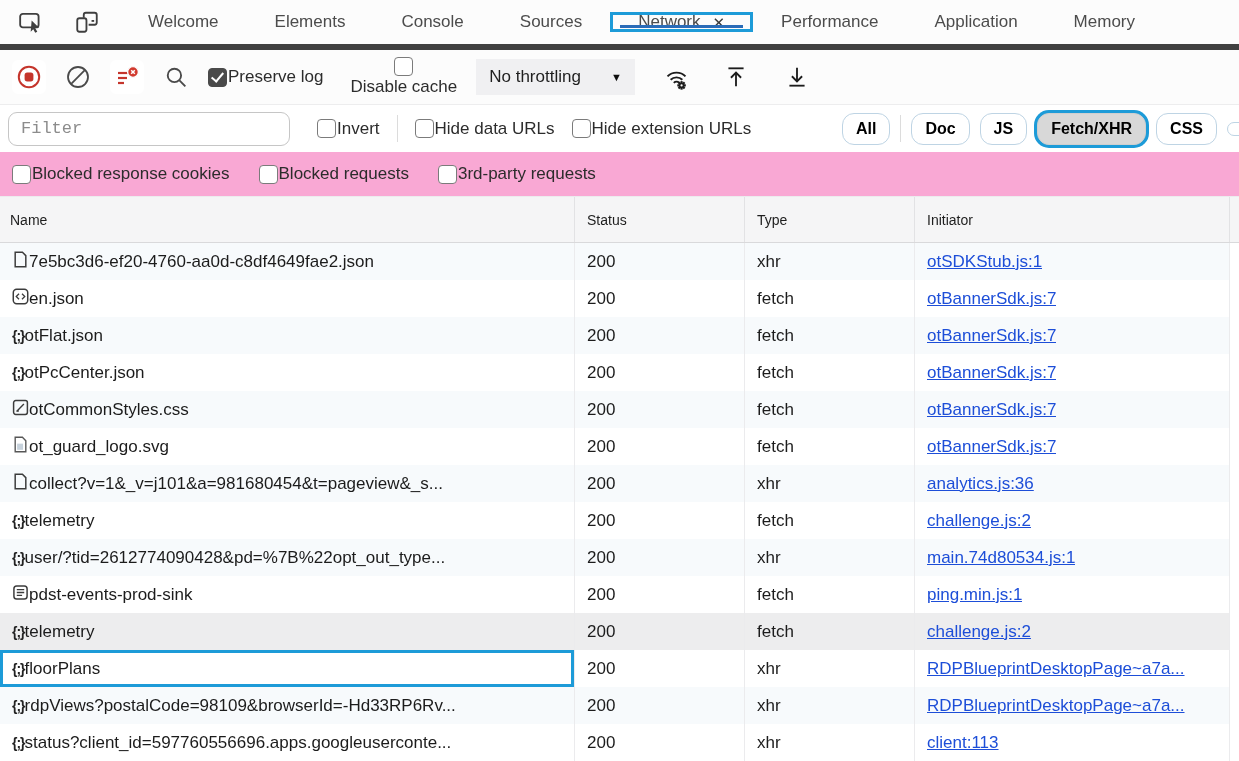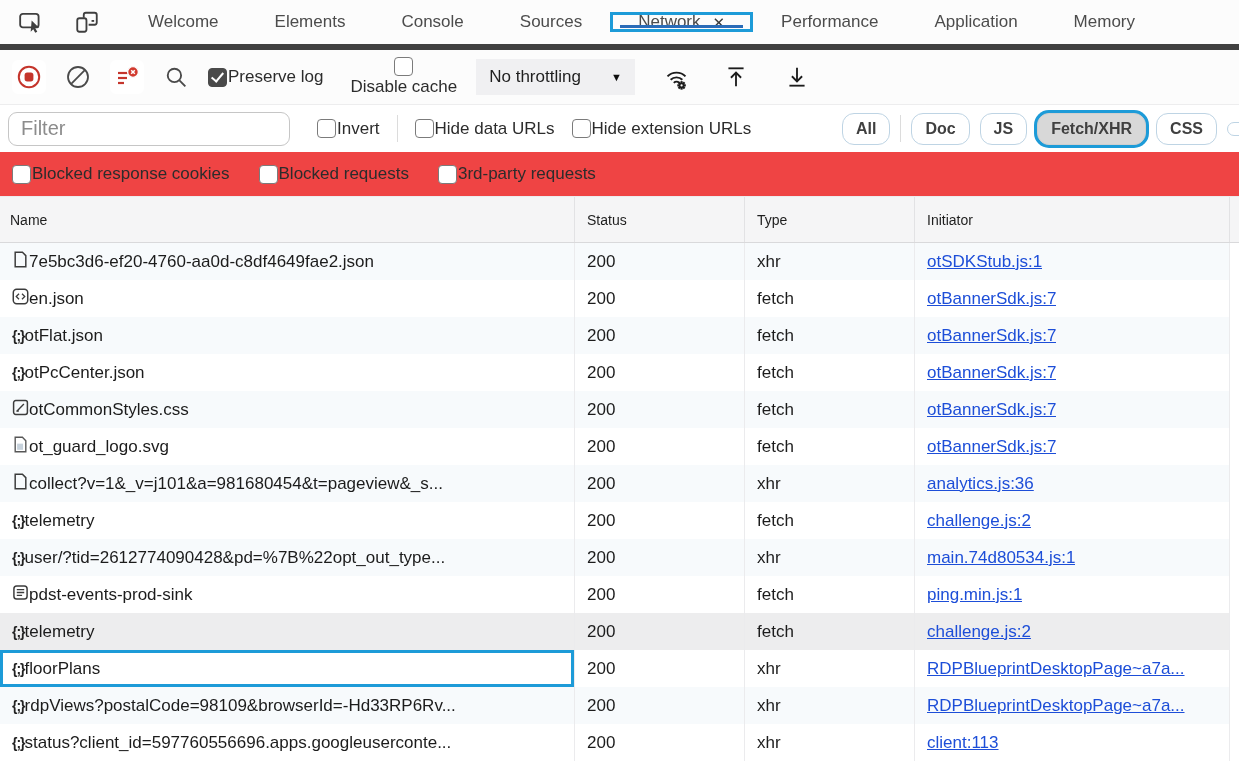--- a/index.html
+++ b/index.html
@@ -30,32 +30,32 @@
   .cb.checked .box::after { content:""; width:5px; height:10px; border:solid #fff;
              border-width:0 2px 2px 0; transform:rotate(40deg); margin-top:-2px; }
   .throttle { display:flex; align-items:center; gap:30px; background:#f0f0f2;
               padding:8px 13px; font-size:17px; color:#1f1f1f; margin-left:4px; }
   .throttle .tri { font-size:11px; color:#0e0e0e; }
 
   
   .filterbar { height:47px; display:flex; align-items:center; background:#fff;
                padding:0 0 0 8px; gap:17px; overflow:hidden; }
   .filter-input { width:282px; height:34px; border:1px solid #c6c6c6; border-radius:9px;
-                  padding:0 12px; font-size:20px; font-family:Liberation Sans, sans-serif; color:#333; outline:none; }
+                  padding:0 12px; font-size:17px; font-family:Liberation Mono, monospace; color:#333; outline:none; }
   .filter-input::placeholder { color:#8c8c8c; }
   .vdiv { width:1px; height:27px; background:#dcdcdc; flex:none; }
   .pills { margin-left:auto; display:flex; align-items:center; gap:10px; }
   .pill { border:1px solid #bed4e4; border-radius:12px; padding:6px 13px; font-size:16px;
-          font-weight:700; color:#404040; background:#fff; white-space:nowrap; flex:none; }
+          font-weight:700; color:#000000; background:#fff; white-space:nowrap; flex:none; }
   .pill.active { background:#d8d8d8; border-color:#cfcfcf; box-shadow:0 0 0 3px #1d9bd8; }
   .pill.partial { width:30px; margin-right:-18px; }
 
   
   .optionsbar { height:44px; display:flex; align-items:center; gap:29px;
-                padding-left:12px; background:#ef4444; }
+                padding-left:12px; background:#f9a8d4; }
 
   
   .grid { display:grid; grid-template-columns:575px 170px 170px 315px 9px; }
   .thead { height:47px; background:#f5f5f6; border-top:1px solid #ececee;
            border-bottom:1px solid #d9d9db; font-size:14px; color:#1e1e1e; }
   .thead .hcell { display:flex; align-items:center; padding-left:12px;
                   border-right:1px solid #e2e2e4; }
   .thead .hcell.first { padding-left:10px; }
   .thead .gutter { border-right:none; }
   .rows { }

